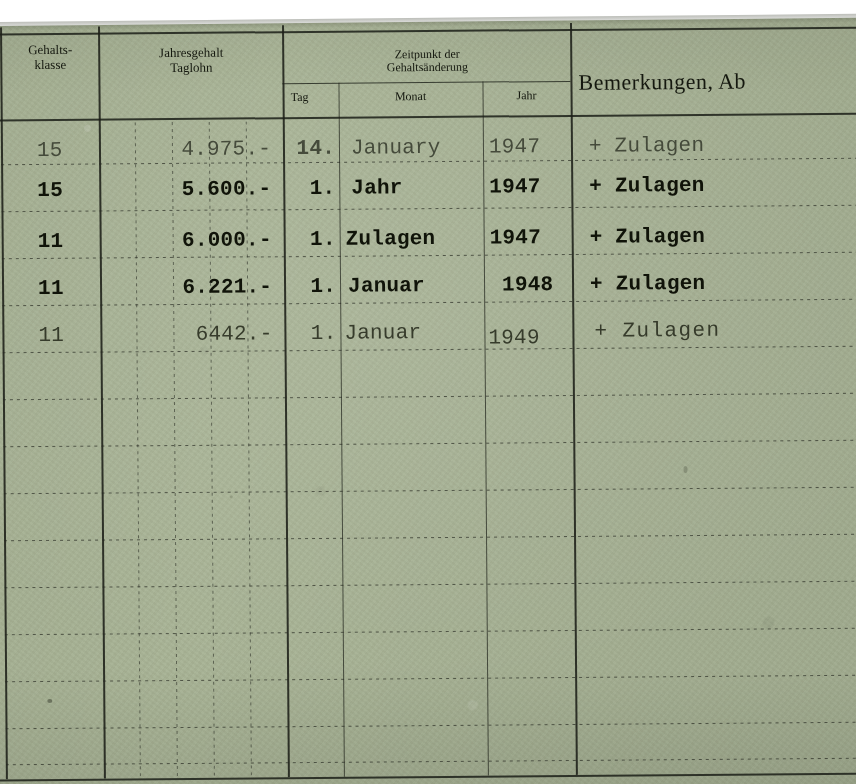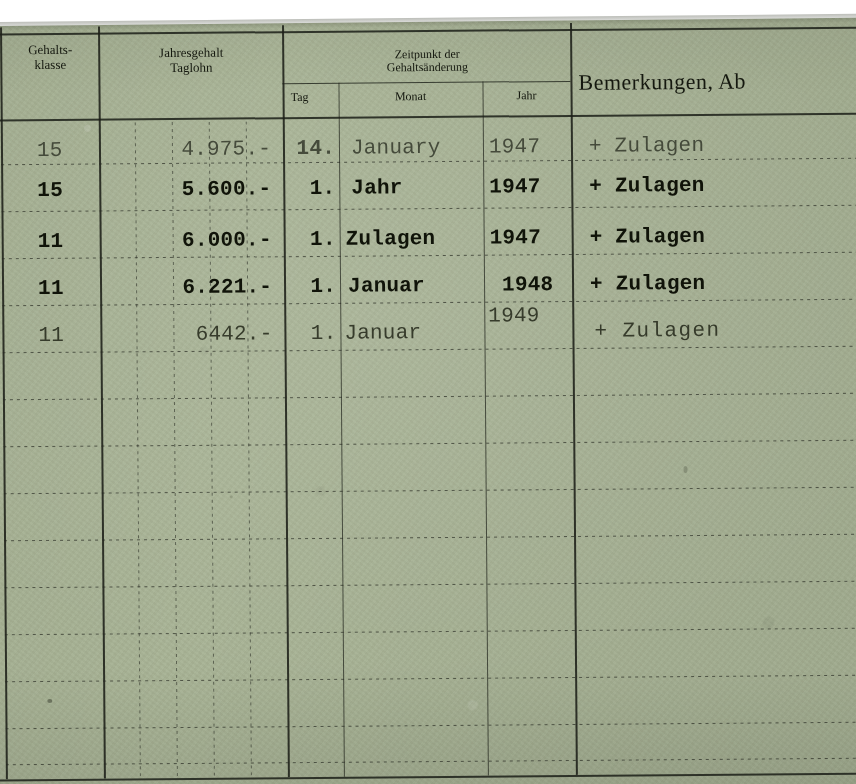--- a/index.html
+++ b/index.html
@@ -245,21 +245,21 @@
     <div class="cell num bold" style="left:138px; top:250px; width:138px;">6.221.-</div>
     <div class="cell num bold" style="left:292px; top:250px; width:48px;">1.</div>
     <div class="cell bold" style="left:352px; top:250px;">Januar</div>
     <div class="cell bold" style="left:494px; top:250px;margin-left:12px;">1948</div>
     <div class="cell bold" style="left:594px; top:250px;">+ Zulagen</div>
 
     <div class="cell light" style="left:42px; top:297px;">11</div>
     <div class="cell num light" style="left:138px; top:297px; width:138px;">6442.-</div>
     <div class="cell num light" style="left:292px; top:297px; width:48px;">1.</div>
     <div class="cell light" style="left:348px; top:297px;">Januar</div>
-    <div class="cell light" style="left:492px; top:281px;">1949</div>
+    <div class="cell light" style="left:492px; top:303px;">1949</div>
     <div class="cell light wide" style="left:598px; top:297px;">+ Zulagen</div>
 
     <div class="speck" style="left:48px; top:672px; width:5px; height:4px;"></div>
     <div class="speck" style="left:686px; top:444px; width:4px; height:7px; opacity:0.5;"></div>
     <div class="speck" style="left:232px; top:470px; width:3px; height:3px; opacity:0.35;"></div>
   </div>
 
   <div id="top-edge"></div>
   <div id="top-edge-shadow"></div>
 </div>

